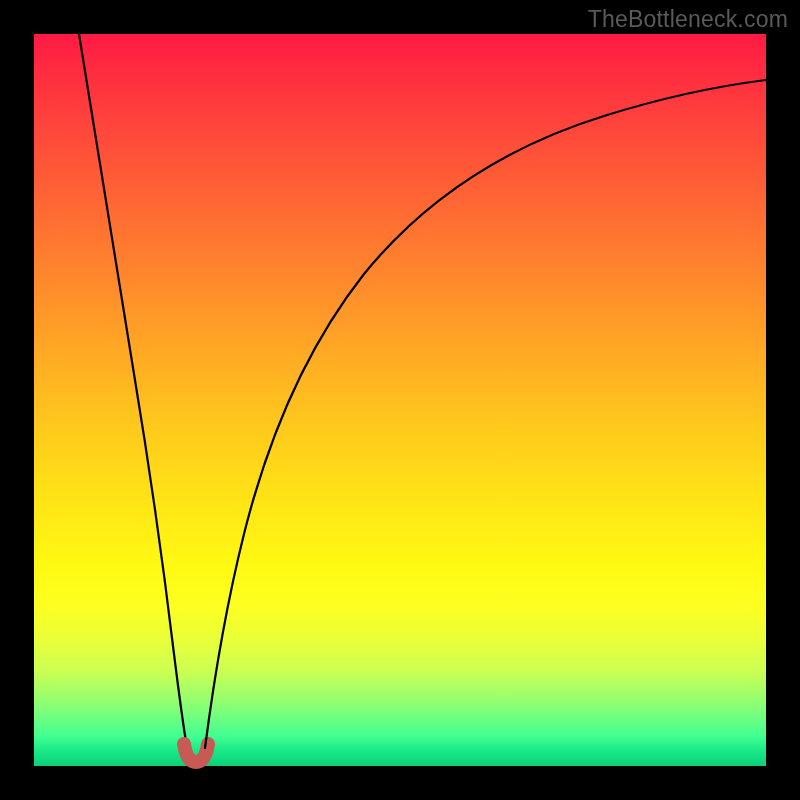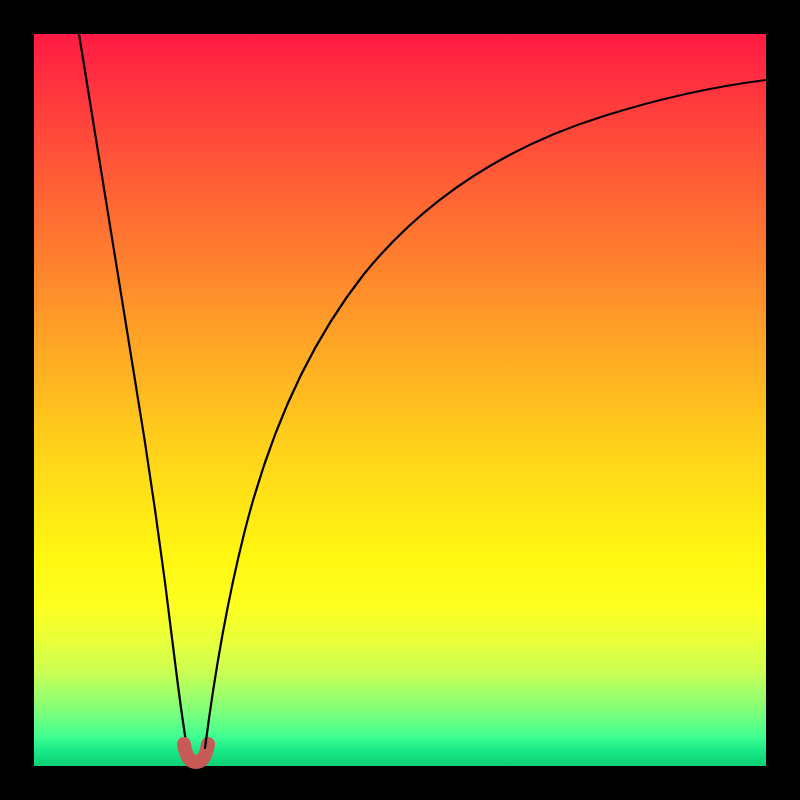--- a/index.html
+++ b/index.html
@@ -97,14 +97,15 @@
 
       <path class="line" d="M 171 714
                C 178 660, 190 580, 210 500
                C 235 400, 275 310, 330 240
                C 395 160, 480 110, 570 82
                C 640 60, 700 50, 732 46"></path>
     </svg>
 
   </div>
 
+  <div class="watermark">TheBottleneck.com</div>
 
 </div>
 
 </body></html>

